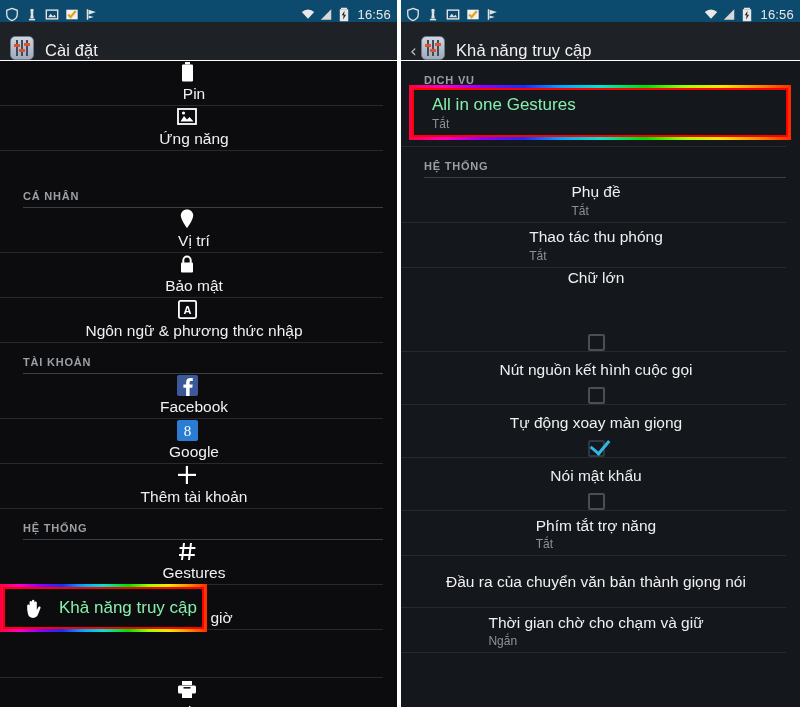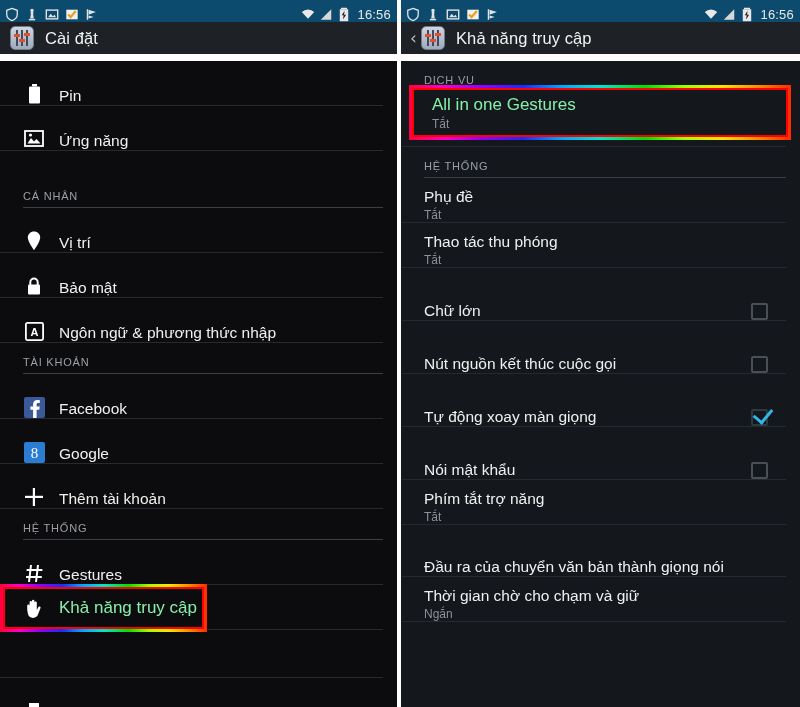--- a/index.html
+++ b/index.html
@@ -33,23 +33,23 @@
   }
   .sb-left { display: flex; align-items: center; gap: 6px; }
   .sb-right { margin-left: auto; display: flex; align-items: center; gap: 4px; }
   .sb-icon { width: 14px; height: 15px; display:block; }
   .sb-clock { font-size: 13px; color: #e8e8e8; letter-spacing: .2px; padding-left:2px;}
 
   
   .actionbar {
     height: 39px;
     background: #1e2126;
-    display: flex; align-items: center;
+    display: flex; align-items: flex-end;
     padding-left: 10px;
-    border-bottom: 7px solid #ffffff;
+    border-bottom: 1px solid #ffffff;
   }
   .actionbar.right-ab { padding-left: 6px; }
   .back-chevron {
     color: #b9bec4; font-size: 17px; width: 13px; text-align: center;
     line-height: 1; margin-right: 1px; font-family:"DejaVu Sans", sans-serif;
   }
   .app-icon {
     width: 24px; height: 24px; border-radius: 5px;
     background: linear-gradient(#cfd6e2, #9fa9ba);
     border: 1px solid #6f7a8b;
@@ -62,34 +62,35 @@
   .app-icon .h1 { left:3px; top:7px; width:6px; height:3px; background:#e0522e; }
   .app-icon .h2 { left:8px; top:12px; width:6px; height:3px; background:#e0522e; }
   .app-icon .h3 { left:13px; top:6px; width:6px; height:3px; background:#e0522e; }
   .ab-title {
     color: #f2f2f2; font-size: 16.5px; margin-left: 11px; letter-spacing: .1px;
   }
 
   
   .list { position: relative; }
   .section-header {
-    color: #9aa0a6; font-size: 11px; font-weight: normal;
+    color: #9aa0a6; font-size: 11px; font-weight: bold;
     letter-spacing: .8px;
     padding: 13px 0 5px 23px;
     border-bottom: 1px solid #3a3f46;
     margin: 0 14px 0 23px;
     padding-left: 0;
   }
   .row {
     position: relative;
-    display: flex; align-items: flex-end;
+    display: flex; align-items: center;
     min-height: 45px;
     padding-left: 23px; padding-right: 18px;
     border-bottom: 1px solid #262a30;
     margin-right: 14px;
+    flex-direction: column;
   }
   .row .ricon {
     width: 22px; height: 22px; flex: none; margin-right: 14px;
     display: flex; align-items: center; justify-content: center;
     color: #fff;
   }
   .row .rtexts { display: flex; flex-direction: column; justify-content:center; flex: 1 1 auto; }
   .row .rlabel { color: #f0f0f0; font-size: 15.5px; line-height: 1.25; }
   .row .rsub { color: #8d9298; font-size: 12px; margin-top: 2px; }
 
@@ -447,21 +448,21 @@
 
       <div class="row" style="min-height:53px;gap:47px;">
         <div class="rtexts">
             <span class="rlabel">Chữ lớn</span>
           </div>
         <span class="cbx"></span>
       </div>
 
       <div class="row" style="min-height:53px;">
         <div class="rtexts">
-            <span class="rlabel">Nút nguồn kết thúc cuộc gọi</span>
+            <span class="rlabel">Nút nguồn kết hình cuộc gọi</span>
           </div>
         <span class="cbx"></span>
       </div>
 
       <div class="row" style="min-height:53px;">
         <div class="rtexts">
             <span class="rlabel">Tự động xoay màn giọng</span>
           </div>
         <span class="cbx checked"></span>
       </div>

